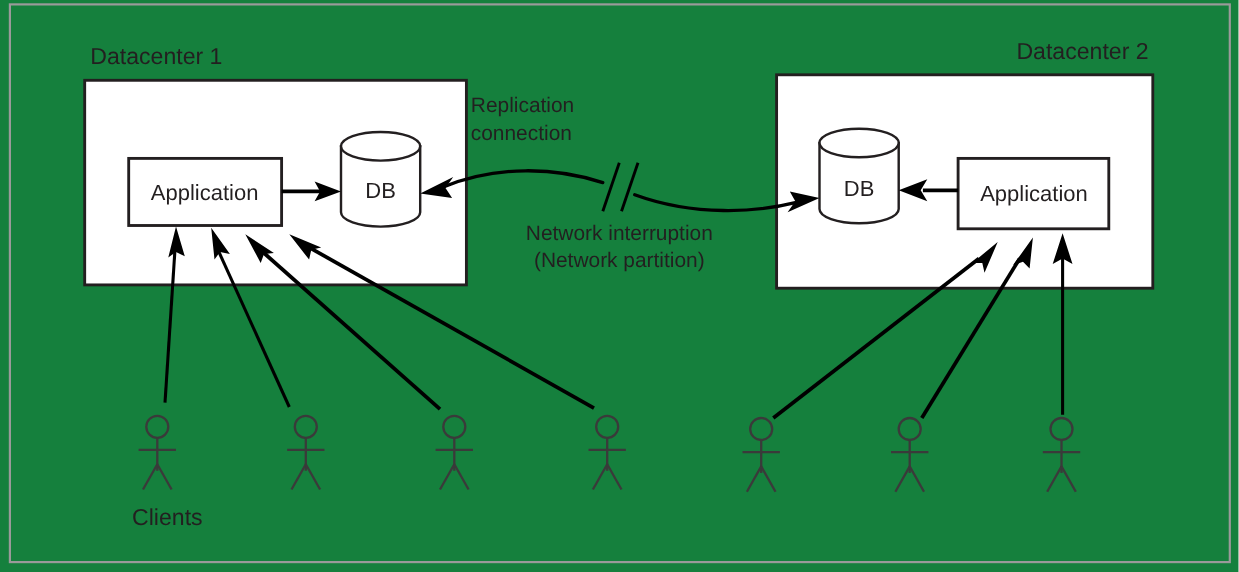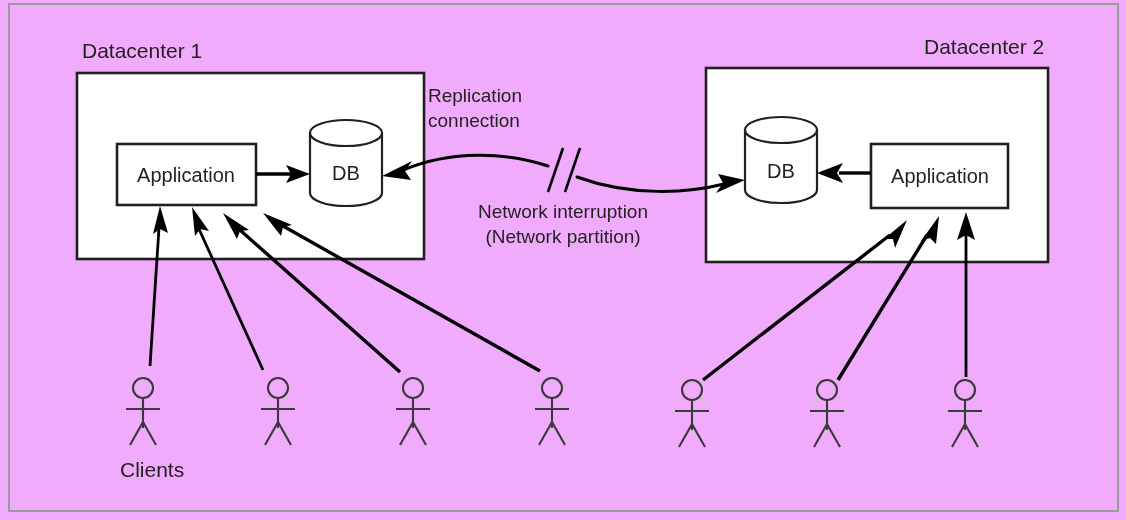--- a/index.html
+++ b/index.html
@@ -7,21 +7,21 @@
     padding: 0;
     background: #ffffff;
   }
   body {
     font-family: "Liberation Sans", sans-serif;
   }
   #canvas {
     position: relative;
     width: 1126px;
     height: 520px;
-    background: #f0abfc;
+    background: #15803d;
     overflow: hidden;
   }
   #diagram-svg {
     display: block;
     width: 1126px;
     height: 520px;
   }
   .diag-text {
     font-family: "Liberation Sans", sans-serif;
     fill: #231f20;

